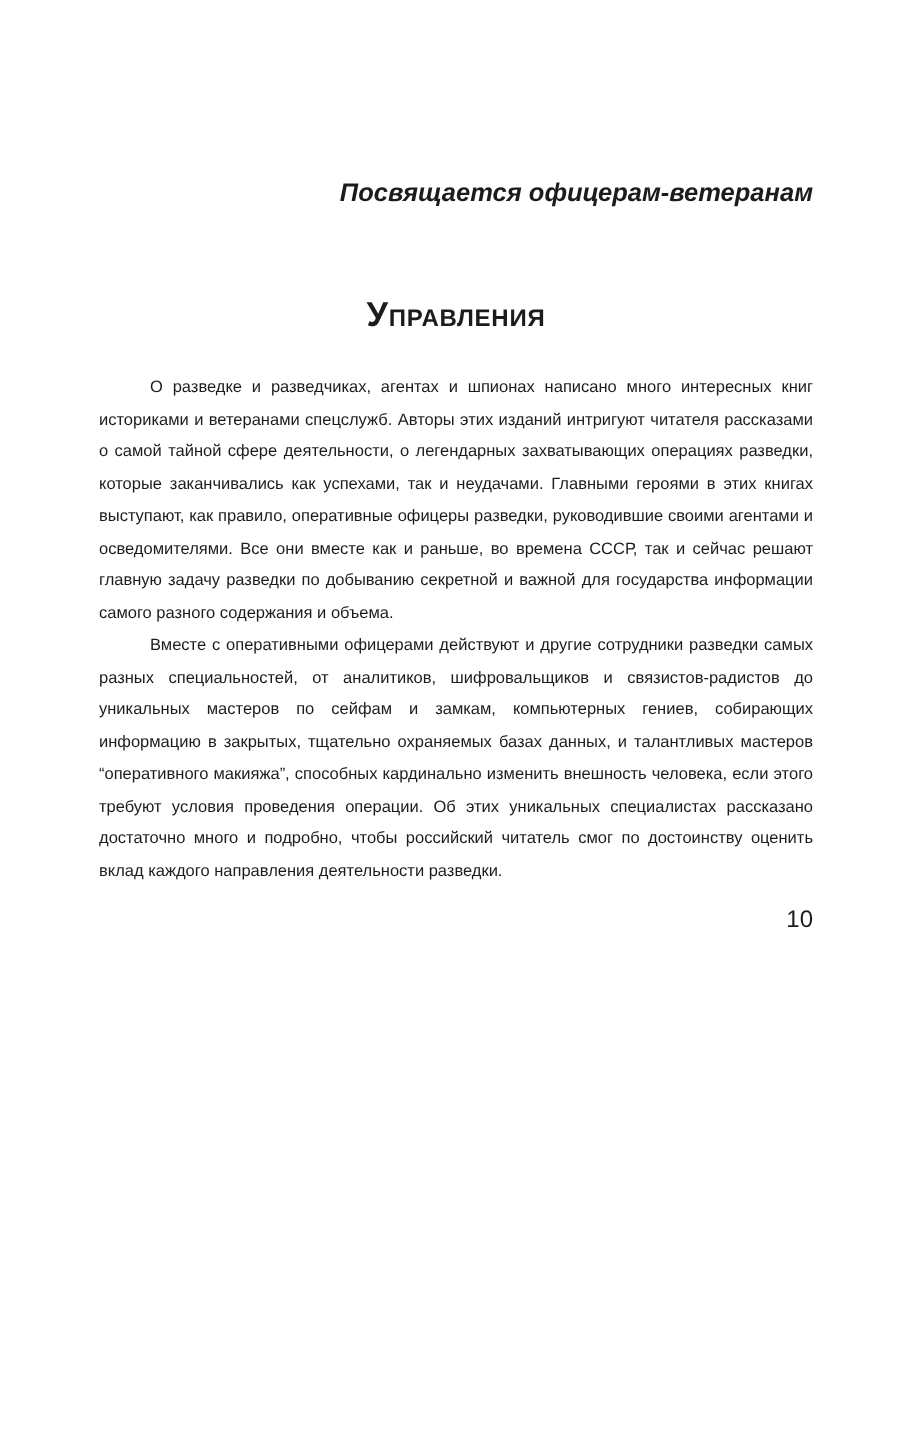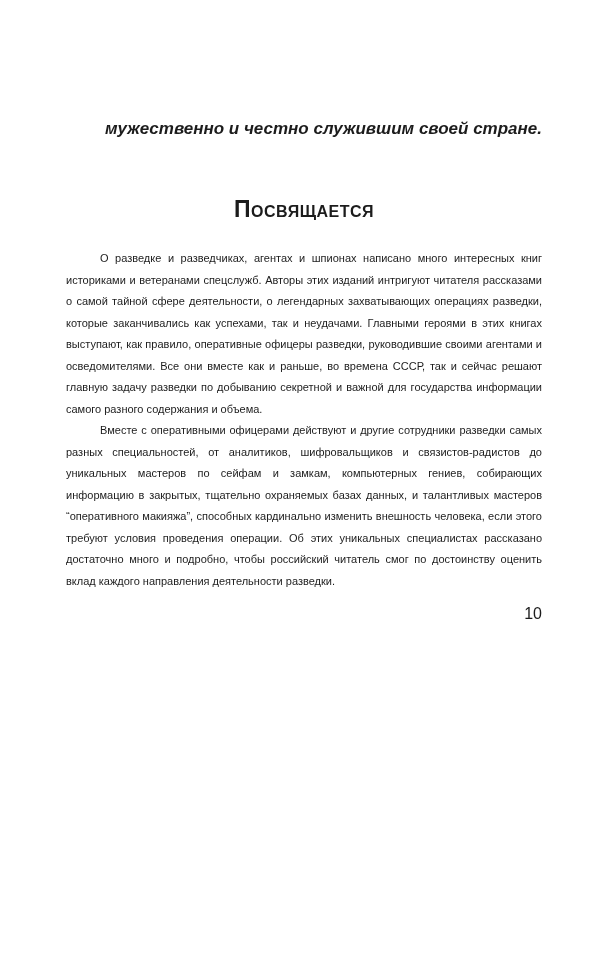--- a/index.html
+++ b/index.html
@@ -49,24 +49,24 @@
     text-align: right;
     font-size: 16px;
   }
 </style>
 </head>
 <body>
 
 <div class="page">
 
   <div class="dedication">
-    <div class="ded-line">мужественно и честно служившим своей стране.</div>
+    <div class="ded-line">Посвящается офицерам-ветеранам</div>
   </div>
 
-  <h1 class="preface-heading">Посвящается</h1>
+  <h1 class="preface-heading">Управления</h1>
 
   <div class="body-text">
     <p>О разведке и разведчиках, агентах и шпионах написано много интересных книг историками и ветеранами спецслужб. Авторы этих изданий интригуют читателя рассказами о самой тайной сфере деятельности, о легендарных захватывающих операциях разведки, которые заканчивались как успехами, так и неудачами. Главными героями в этих книгах выступают, как правило, оперативные офицеры разведки, руководившие своими агентами и осведомителями. Все они вместе как и раньше, во времена СССР, так и сейчас решают главную задачу разведки по добыванию секретной и важной для государства информации самого разного содержания и объема.</p>
     <p>Вместе с оперативными офицерами действуют и другие сотрудники разведки самых разных специальностей, от аналитиков, шифровальщиков и связистов-радистов до уникальных мастеров по сейфам и замкам, компьютерных гениев, собирающих информацию в закрытых, тщательно охраняемых базах данных, и талантливых мастеров “оперативного макияжа”, способных кардинально изменить внешность человека, если этого требуют условия проведения операции. Об этих уникальных специалистах рассказано достаточно много и подробно, чтобы российский читатель смог по достоинству оценить вклад каждого направления деятельности разведки.</p>
   </div>
 
   <div class="page-number">10</div>
 
 </div>
 

